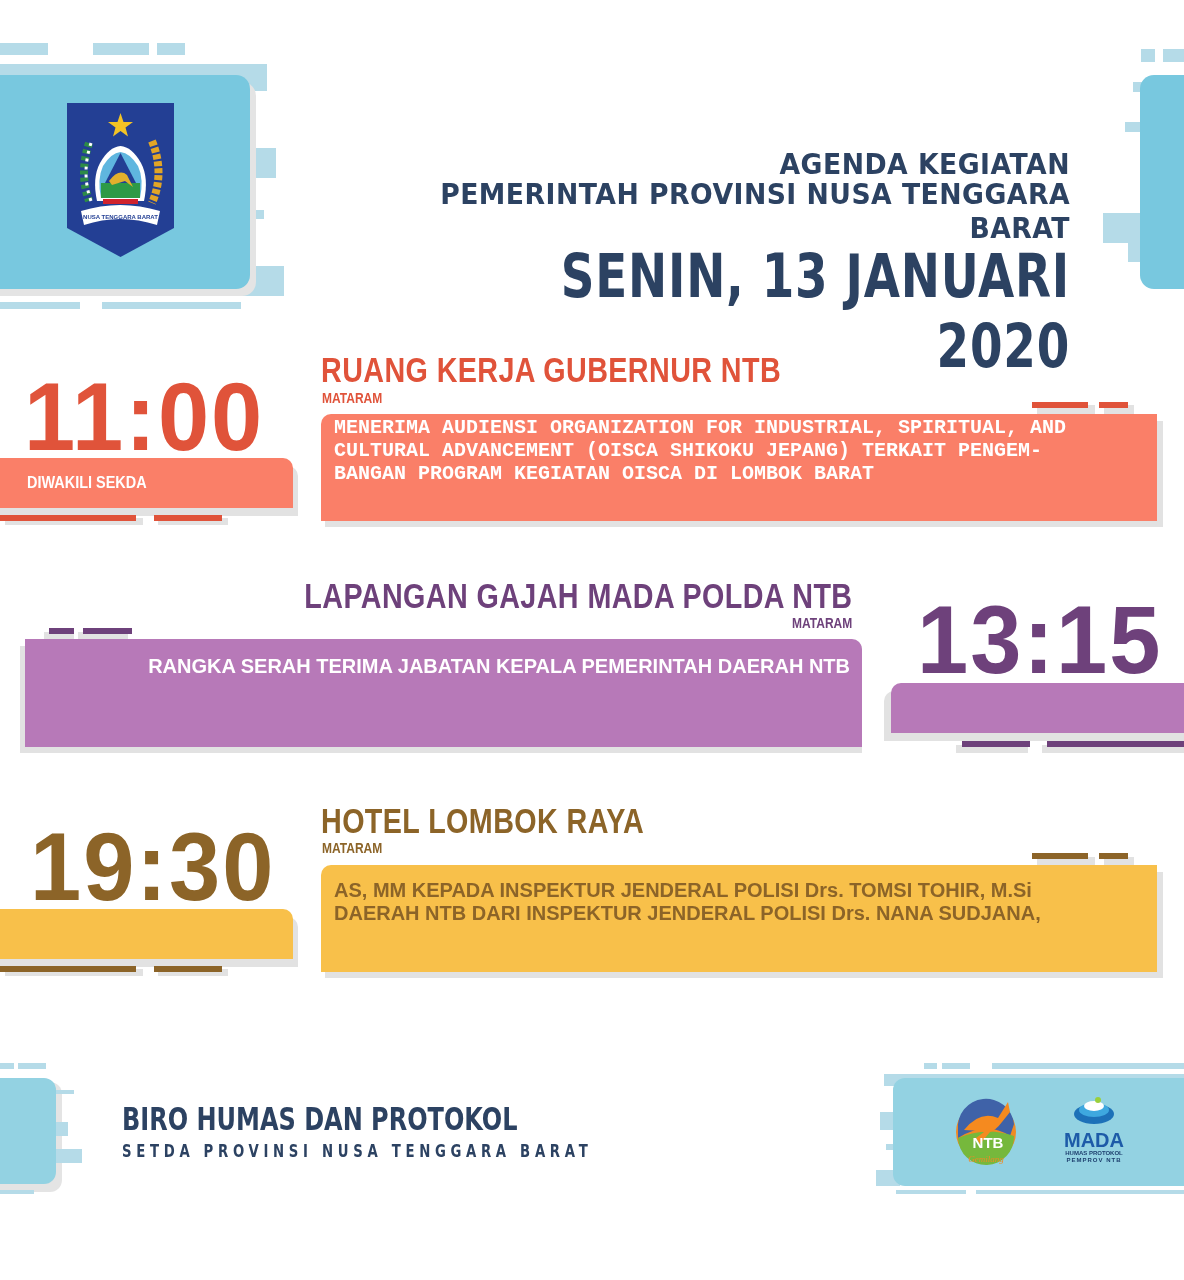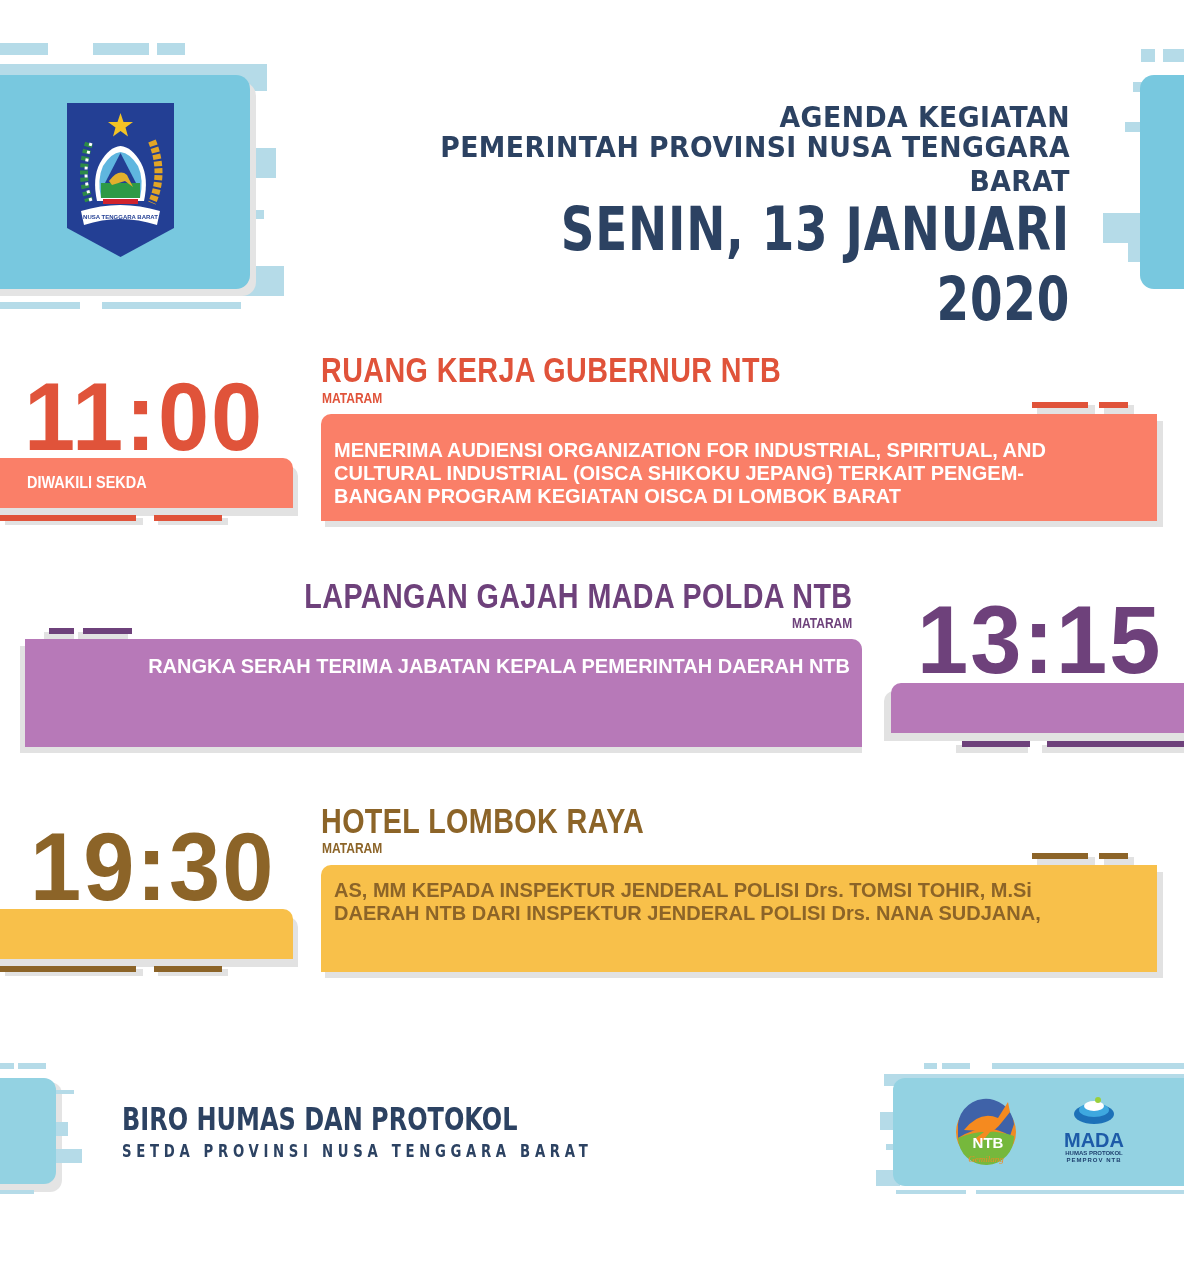--- a/index.html
+++ b/index.html
@@ -4,21 +4,21 @@
 <style>
   * { box-sizing: border-box; margin: 0; padding: 0; }
   html, body { width: 1184px; height: 1280px; background: #ffffff; overflow: hidden; }
   body { position: relative; font-family: "Liberation Sans", sans-serif; }
   .abs { position: absolute; }
 
   
   .bar-lt { background: #b5dbe8; }
   .panel-blue { background: #78c8df; border-radius: 0 14px 14px 0; }
   .panel-shadow { background: #e4e4e4; }
-  .header-text { color: #2c4262; text-align: right; font-family: "DejaVu Sans", sans-serif; }
+  .header-text { color: #2c4262; text-align: right; font-family: "DejaVu Sans", sans-serif; margin-top: 47px; }
   .h-agenda { font-size: 29px; font-weight: bold; letter-spacing: 0.5px; transform: scaleX(0.92); transform-origin: right; }
   .h-date { font-size: 60px; font-weight: bold; transform: scaleX(0.78); transform-origin: right; letter-spacing: 1px; }
 
   
   .time { font-family: "Liberation Sans", sans-serif; font-weight: bold; font-size: 92px; letter-spacing: 2px; line-height: 1; transform: scaleY(1.05); }
   .venue { font-family: "Liberation Sans", sans-serif; font-weight: bold; font-size: 35px; line-height: 1; transform: scaleX(0.82); letter-spacing: 0.5px; }
   .city { font-weight: bold; font-size: 15px; transform: scaleX(0.8); line-height: 1; }
   .desc { font-weight: bold; font-size: 20px; line-height: 23px; color: #ffffff; }
   .shadow { background: #e2e2e2; }
 
@@ -88,23 +88,23 @@
   <div class="abs venue" style="left:321px;top:352px;color:#e0533a;transform-origin:left;">RUANG KERJA GUBERNUR NTB</div>
   <div class="abs city" style="left:322px;top:390px;color:#e0533a;transform-origin:left;">MATARAM</div>
 
   <div class="abs shadow" style="left:1037px;top:405px;width:58px;height:10px;"></div>
   <div class="abs" style="left:1032px;top:402px;width:56px;height:6px;background:#e0533a;"></div>
   <div class="abs shadow" style="left:1104px;top:405px;width:30px;height:10px;"></div>
   <div class="abs" style="left:1099px;top:402px;width:29px;height:6px;background:#e0533a;"></div>
 
   <div class="abs shadow" style="left:325px;top:421px;width:838px;height:106px;"></div>
   <div class="abs" style="left:321px;top:414px;width:836px;height:107px;background:#fa7f68;border-radius:10px 0 0 0;"></div>
-  <div class="abs desc" style="left:334px;top:439px;width:820px;">
+  <div class="abs desc" style="left:334px;top:416px;width:820px;font-family:Liberation Mono, monospace;">
     <div>MENERIMA AUDIENSI ORGANIZATION FOR INDUSTRIAL, SPIRITUAL, AND</div>
-    <div>CULTURAL INDUSTRIAL (OISCA SHIKOKU JEPANG) TERKAIT PENGEM-</div>
+    <div>CULTURAL ADVANCEMENT (OISCA SHIKOKU JEPANG) TERKAIT PENGEM-</div>
     <div>BANGAN PROGRAM KEGIATAN OISCA DI LOMBOK BARAT</div>
   </div>
 </div>
 
 <div>
   <div class="abs venue" style="right:332px;top:578px;color:#6e417b;transform-origin:right;">LAPANGAN GAJAH MADA POLDA NTB</div>
   <div class="abs city" style="right:332px;top:615px;color:#6e417b;transform-origin:right;">MATARAM</div>
 
   <div class="abs shadow" style="left:44px;top:632px;width:30px;height:8px;"></div>
   <div class="abs" style="left:49px;top:628px;width:25px;height:6px;background:#6e417b;"></div>

